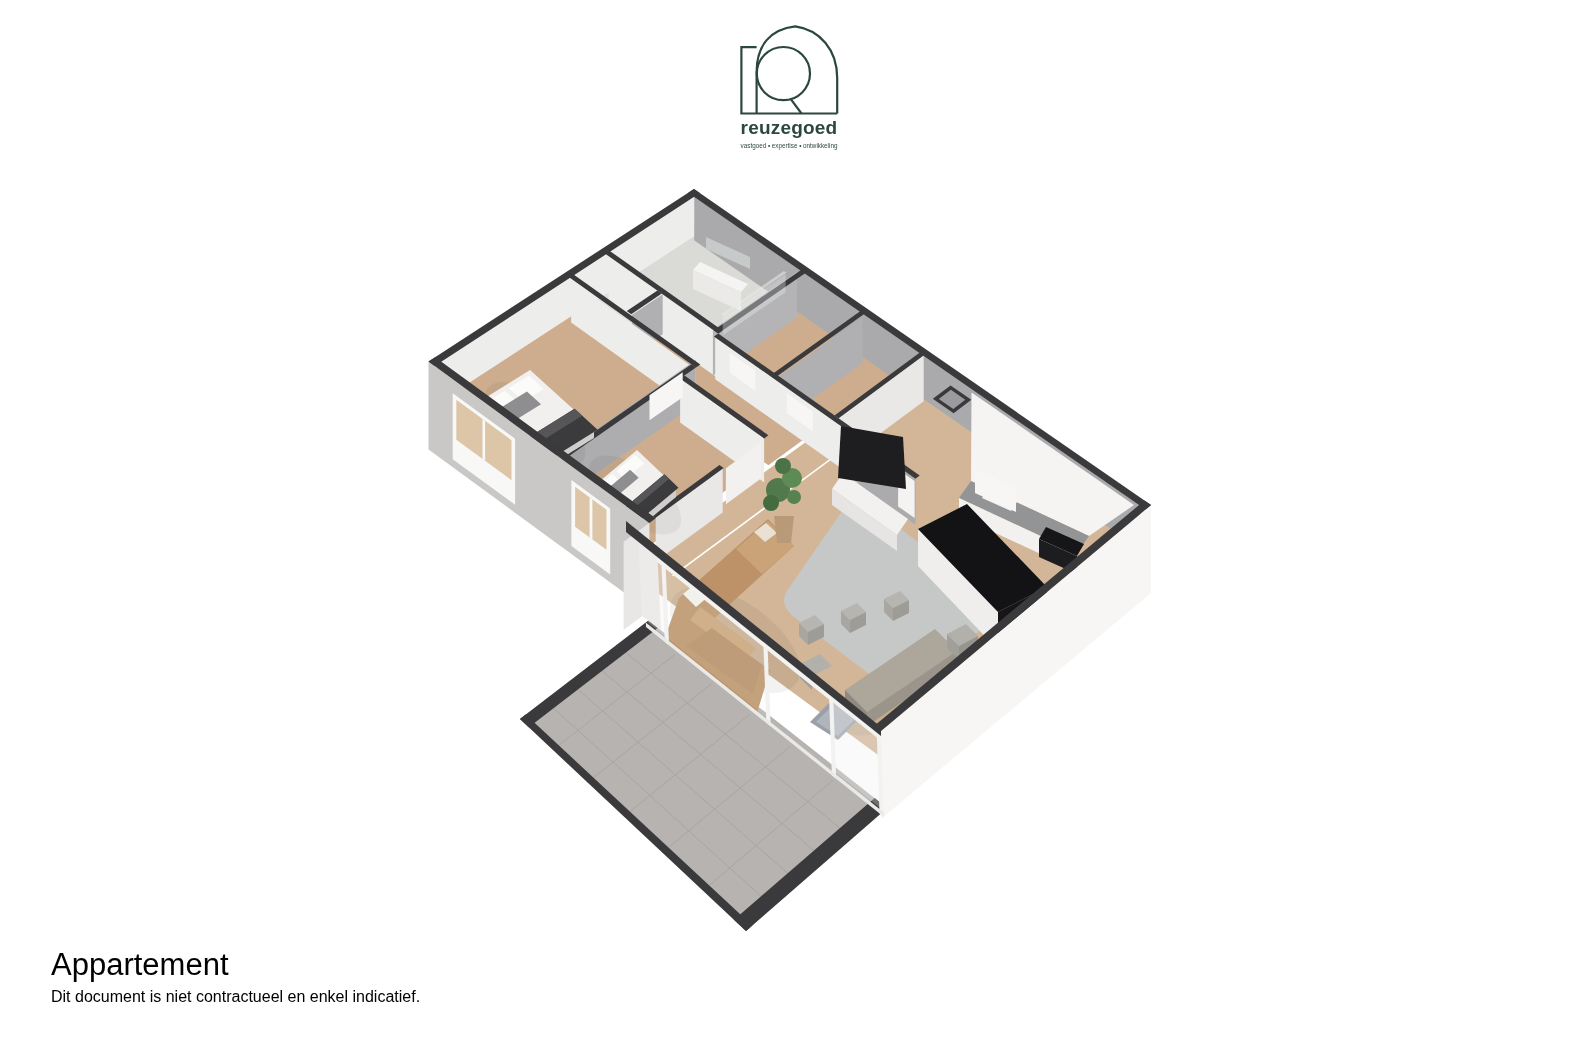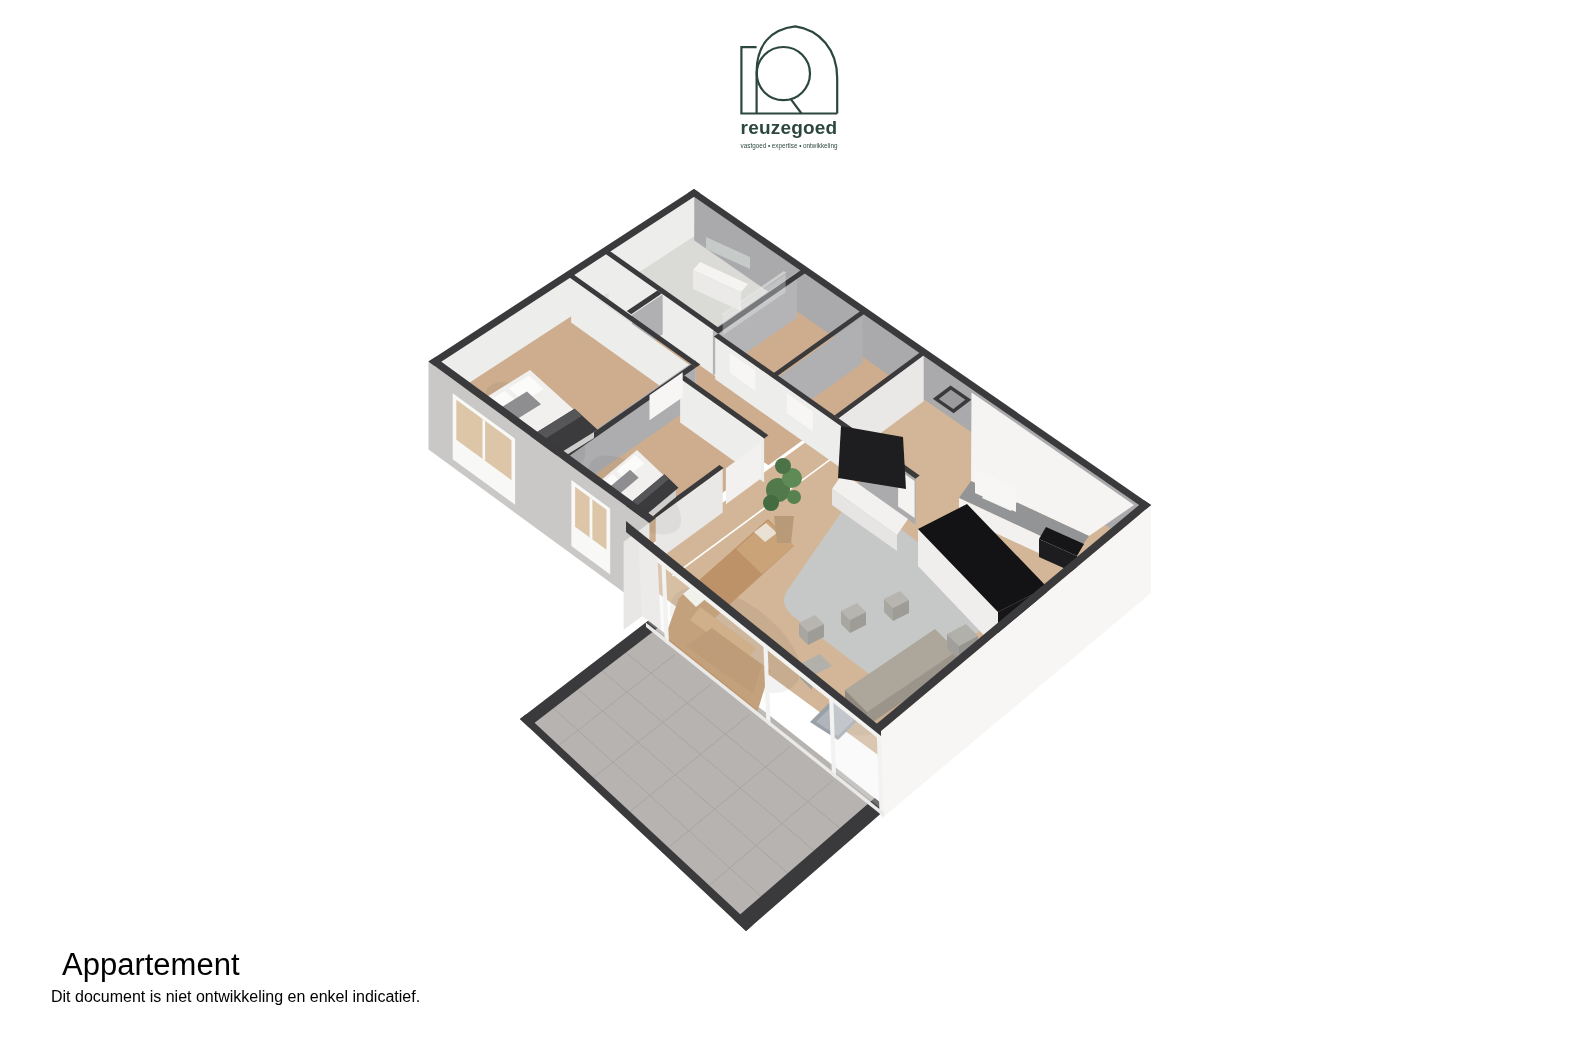--- a/index.html
+++ b/index.html
@@ -237,15 +237,15 @@
 
 <polygon points="694.0,189.0 699.9,193.1 434.7,366.0 428.5,361.5" fill="#3a3a3c"></polygon>
 
 <polygon points="435.2,357.2 655.7,518.2 649.3,523.0 428.5,361.5" fill="#3a3a3c"></polygon>
 
 <polygon points="626.0,521.0 881.0,727.0 881.0,736.0 626.0,532.0" fill="#3a3a3c"></polygon>
 
 <polygon points="1144.5,500.5 1151.0,505.0 881.0,731.0 874.1,726.0" fill="#3a3a3c"></polygon>
 </svg>
 
-<div style="position:absolute;left:62px;top:947px;font-size:31px;color:#000;">Appartement</div>
-
-<div style="position:absolute;left:51px;top:988px;font-size:16px;color:#000;">Dit document is niet ontwikkeling en enkel indicatief.</div>
+<div style="position:absolute;left:51px;top:947px;font-size:31px;color:#000;">Appartement</div>
+
+<div style="position:absolute;left:51px;top:988px;font-size:16px;color:#000;">Dit document is niet contractueel en enkel indicatief.</div>
 </div>
 </body></html>

